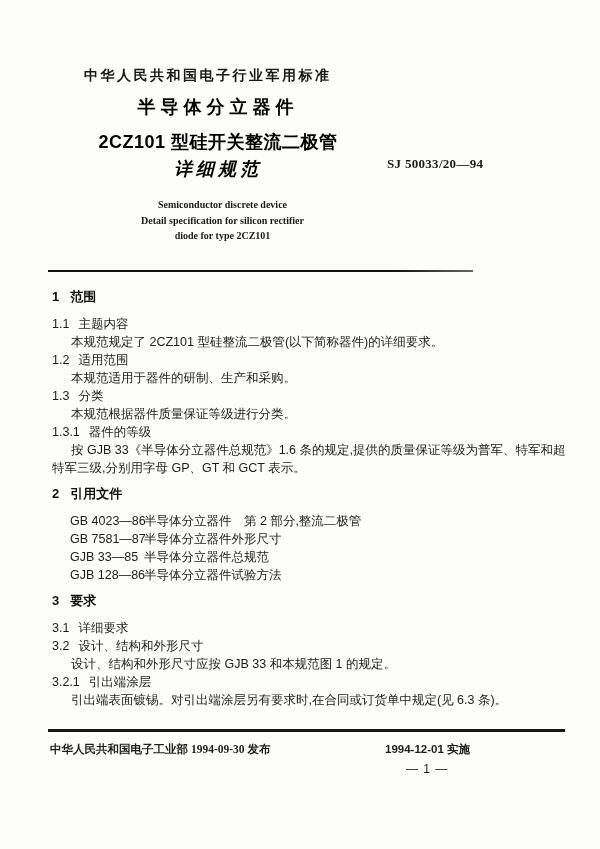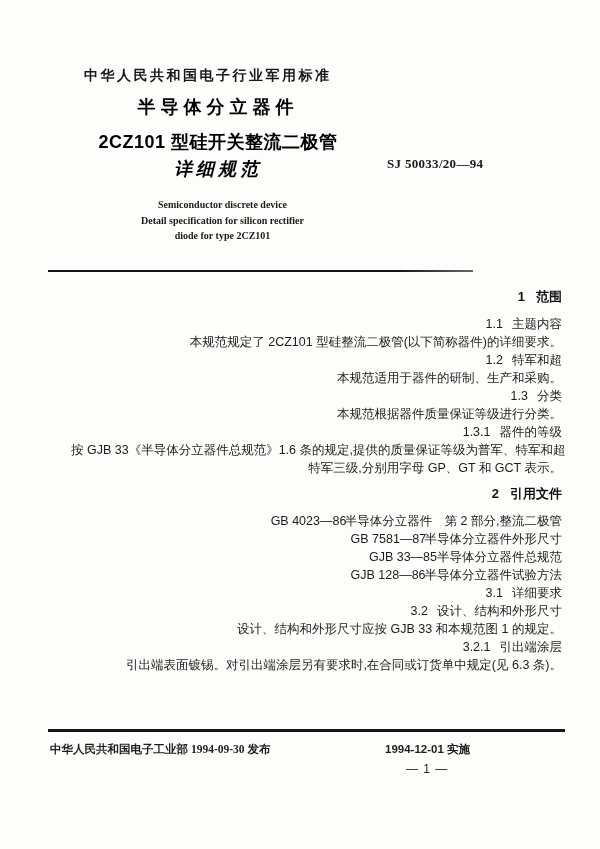--- a/index.html
+++ b/index.html
@@ -41,21 +41,21 @@
   }
   .rule-top {
     position:absolute; top:270px; left:48px; width:425px; height:2px;
     background:linear-gradient(to right,#141414 82%,#666);
   }
   
   .body {
     position:absolute; top:284px; left:52px; width:510px;
     font-size:12.5px; line-height:18px; color:#1c1c1c;
   }
-  .body > div { white-space:nowrap;text-align:right; }
+  .body > div { white-space:nowrap; }
   .h1 { font-weight:bold; font-size:13px; color:#121212; margin:8px 0 9px 0; }
   .h1:first-child { margin-top:4px; }
   .h1 .num { display:inline-block; margin-right:11px; }
   .h2 .num { display:inline-block; margin-right:9px; }
   .p  { text-indent:19px; }
   .pc { text-indent:0; }
   .ref { padding-left:18px; }
   .ref .code { display:inline-block; width:74px; }
   
   .rule-bottom {
@@ -100,21 +100,21 @@
 
   <div class="body">
     <div class="h1">
       <span class="num">1</span><span>范围</span>
     </div>
     <div class="h2">
       <span class="num">1.1</span><span>主题内容</span>
     </div>
     <div class="p">本规范规定了 2CZ101 型硅整流二极管(以下简称器件)的详细要求。</div>
     <div class="h2">
-      <span class="num">1.2</span><span>特军和超</span>
+      <span class="num">1.2</span><span>适用范围</span>
     </div>
     <div class="p">本规范适用于器件的研制、生产和采购。</div>
     <div class="h2">
       <span class="num">1.3</span><span>分类</span>
     </div>
     <div class="p">本规范根据器件质量保证等级进行分类。</div>
     <div class="h2">
       <span class="num">1.3.1</span><span>器件的等级</span>
     </div>
     <div class="p">按 GJB 33《半导体分立器件总规范》1.6 条的规定,提供的质量保证等级为普军、特军和超</div>
@@ -129,20 +129,23 @@
     <div class="ref">
       <span class="code">GB 7581—87</span><span>半导体分立器件外形尺寸</span>
     </div>
     <div class="ref">
       <span class="code">GJB 33—85</span><span>半导体分立器件总规范</span>
     </div>
     <div class="ref">
       <span class="code">GJB 128—86</span><span>半导体分立器件试验方法</span>
     </div>
 
+    <div class="h1">
+      <span class="num">3</span><span>要求</span>
+    </div>
     <div class="h2">
       <span class="num">3.1</span><span>详细要求</span>
     </div>
     <div class="h2">
       <span class="num">3.2</span><span>设计、结构和外形尺寸</span>
     </div>
     <div class="p">设计、结构和外形尺寸应按 GJB 33 和本规范图 1 的规定。</div>
     <div class="h2">
       <span class="num">3.2.1</span><span>引出端涂层</span>
     </div>

